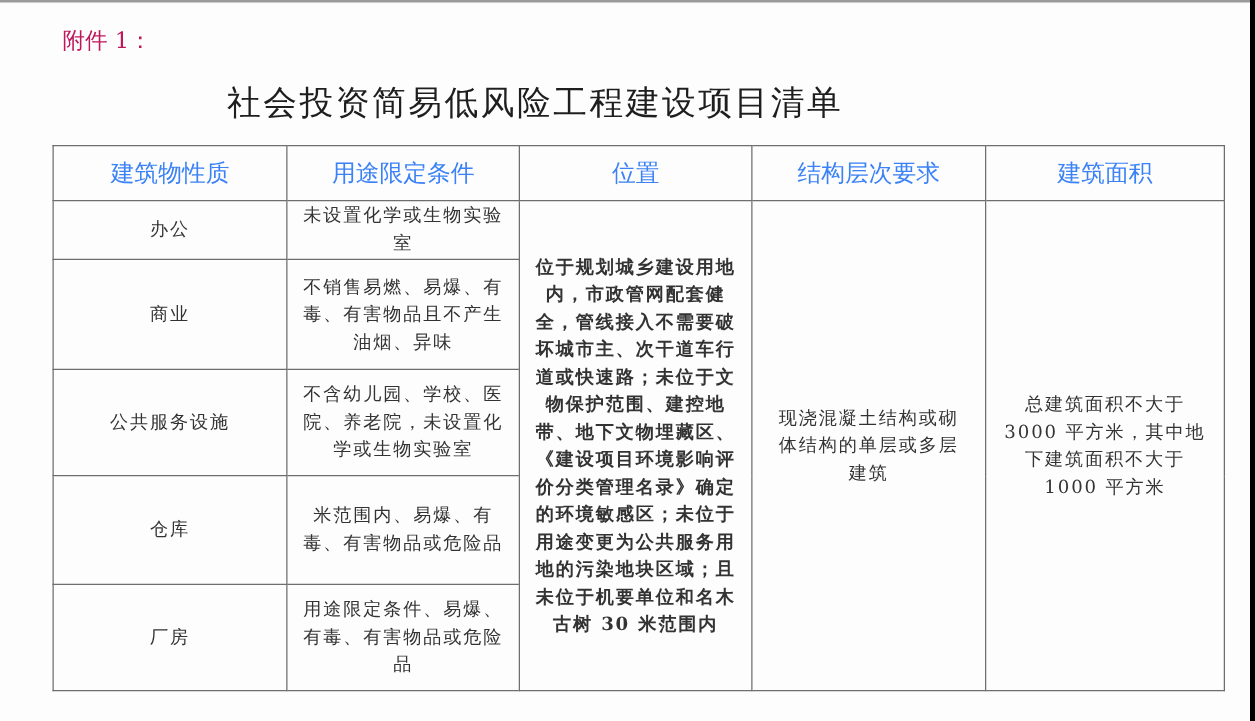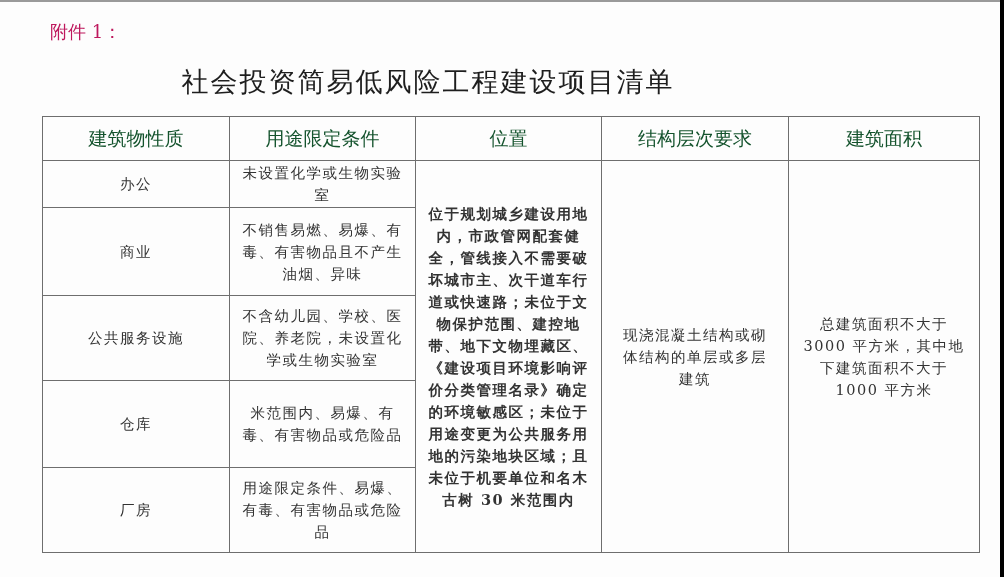--- a/index.html
+++ b/index.html
@@ -25,21 +25,21 @@
     border-collapse:collapse; table-layout:fixed;
     width:937px;
   }
   table.list th, table.list td {
     border:1.5px solid #6e6e6e;
     text-align:center; vertical-align:middle;
     padding:0 8px; box-sizing:border-box;
   }
   table.list th {
     height:44px; font-weight:normal; font-size:19px;
-    font-family:"DejaVu Sans","Liberation Sans",sans-serif; color:#14532d;
+    font-family:"DejaVu Sans","Liberation Sans",sans-serif; color:#3b82f6;
   }
   table.list td { font-size:14.5px; line-height:22px; color:#333; letter-spacing:1.5px; }
   td.type { font-size:15px;font-family:Liberation Serif, serif; }
   td.loc { text-align:center; padding:0 6px; line-height:22.5px;font-weight:bold; }
   .r1 { height:47px; }
   .r2 { height:88px; }
   .r3 { height:85px; }
   .r4 { height:87px; }
   .r5 { height:85px; }
 </style>

